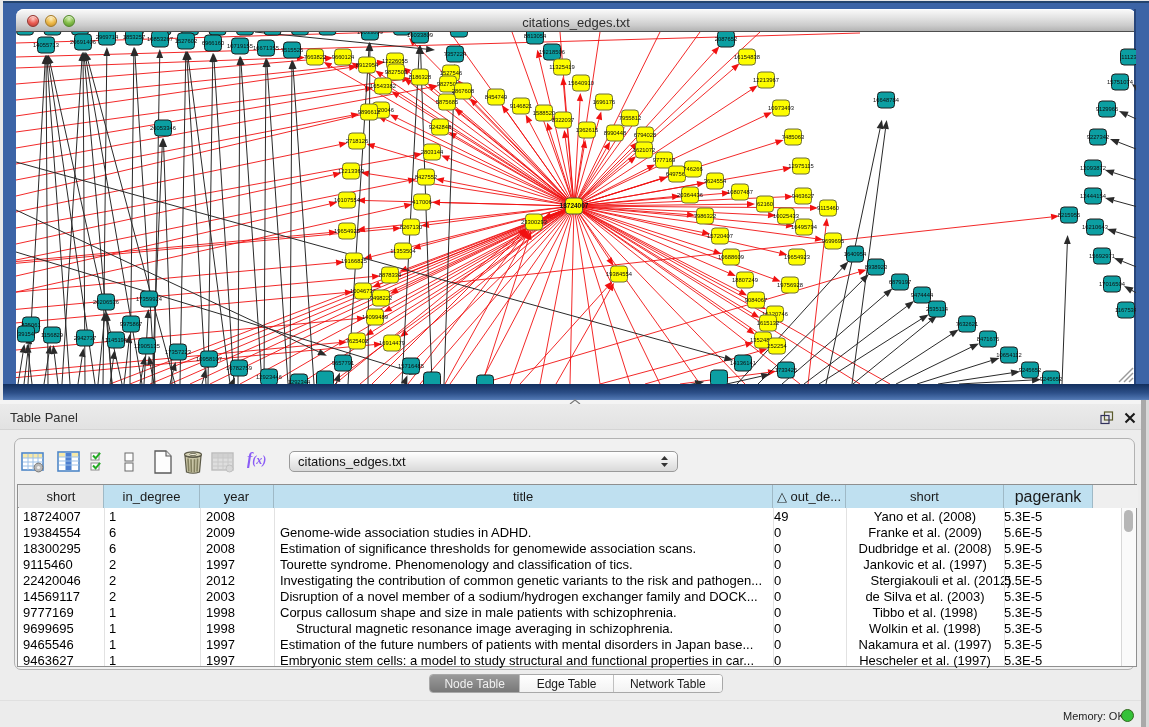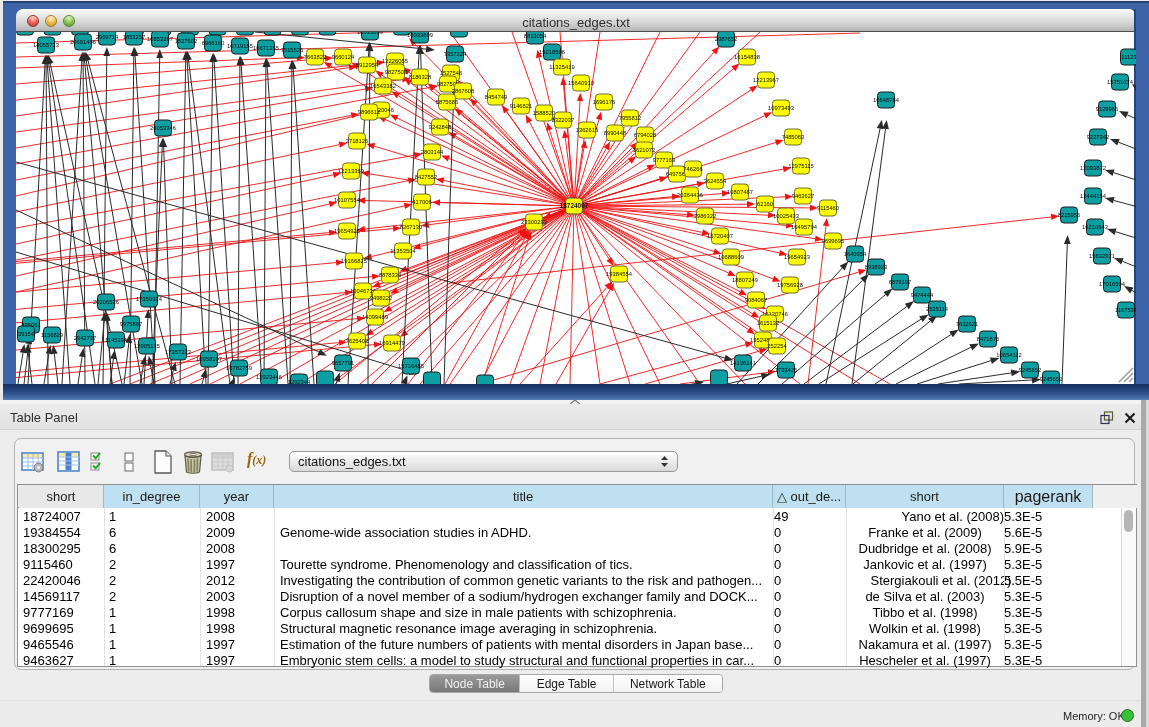--- a/index.html
+++ b/index.html
@@ -771,21 +771,21 @@
 <ellipse cx="12" cy="4.5" rx="3.4" ry="1.1" fill="#f2efdc" stroke="#5c5a48" stroke-width="0.8"></ellipse>
 <path d="M4 6 L5.5 22 Q12 24.5 18.5 22 L20 6 Q12 9 4 6 Z" fill="#c9c5a6" stroke="#5c5a48" stroke-width="1.2"></path>
 <path d="M7 8.5 L7.8 21.5 M10 9.3 L10.4 22.3 M13.5 9.3 L13.3 22.3 M16.6 8.6 L16 21.6" stroke="#83805f" stroke-width="1.6"></path>
       </svg></div>
 <div class="abs" style="left:211px;top:450px"><svg width="24" height="24" viewBox="0 0 24 24" opacity="0.55">
 <rect x="1" y="3" width="21" height="17" fill="#cfcfcf" stroke="#909090" stroke-width="1.4"></rect>
 <rect x="2" y="4" width="19" height="4" fill="#b8b8b8"></rect>
 <path d="M2 8h20M2 12h20M2 16h20M7 4v16M12 4v16M17 4v16" stroke="#a8a8a8" stroke-width="1"></path>
 <circle cx="18.5" cy="18.5" r="3.5" fill="#c2c2c2" stroke="#999"></circle>
       </svg></div>
-<div class="abs" style="left:247px;top:450px;font-family:'Liberation Serif',serif;font-style:italic;font-weight:bold;font-size:16px;color:#a16207">f<span style="font-size:12px">(x)</span></div>
+<div class="abs" style="left:247px;top:450px;font-family:'Liberation Serif',serif;font-style:italic;font-weight:bold;font-size:16px;color:#8b5cf6">f<span style="font-size:12px">(x)</span></div>
 
 <div class="abs" style="left:289px;top:451px;width:389px;height:21px;background:linear-gradient(#ffffff,#d9d9d9);border:1px solid #9a9a9a;border-radius:5px"></div>
 <div class="abs" style="left:298px;top:454px;font-size:13px;color:#111">citations_edges.txt</div>
 <svg class="abs" style="left:660px;top:455px" width="9" height="13" viewBox="0 0 9 13">
       <path d="M1 5 L4.5 1 L8 5 Z M1 8 L4.5 12 L8 8 Z" fill="#333"></path>
     </svg>
 
 <div class="abs" style="left:17px;top:484px;width:1120px;height:183px;background:#fff;border:1px solid #8f8f8f">
   <div style="position:absolute;left:0;top:0;width:1118px;height:23px;background:#f0f0f0;border-bottom:1px solid #9a9a9a">
         <div style="position:absolute;left:1px;top:0;width:85px;height:23px;background:#e8e8e8;border-right:1px solid #9fb9c6;box-sizing:border-box;text-align:center;line-height:23px;font-size:13px;color:#1a1a1a">short</div>
@@ -795,36 +795,37 @@
         <div style="position:absolute;left:755px;top:0;width:73px;height:23px;background:#bfe0f0;border-right:1px solid #9fb9c6;box-sizing:border-box;text-align:center;line-height:23px;font-size:13px;color:#1a1a1a">△ out_de...</div>
         <div style="position:absolute;left:828px;top:0;width:158px;height:23px;background:#bfe0f0;border-right:1px solid #9fb9c6;box-sizing:border-box;text-align:center;line-height:23px;font-size:13px;color:#1a1a1a">short</div>
         <div style="position:absolute;left:986px;top:0;width:89px;height:23px;background:#bfe0f0;border-right:1px solid #9fb9c6;box-sizing:border-box;text-align:center;line-height:23px;font-size:16px;color:#1a1a1a">pagerank</div>
         <div style="position:absolute;left:1075px;top:0;width:45px;height:23px;background:#efefef"></div>
       </div>
   <div style="position:absolute;left:0;top:24px;width:1103px;height:16px;font-size:13px;color:#000;white-space:nowrap">
         <span style="position:absolute;left:5px">18724007</span>
         <span style="position:absolute;left:91px">1</span>
         <span style="position:absolute;left:188px">2008</span>
         <span style="position:absolute;left:756px">49</span>
-        <span style="position:absolute;left:828px;width:158px;text-align:right">Yano et al. (2008)</span>
+        <span style="position:absolute;left:828px;width:158px;text-align:center">Yano et al. (2008)</span>
         <span style="position:absolute;left:986px">5.3E-5</span>
       </div>
       <div style="position:absolute;left:0;top:40px;width:1103px;height:16px;font-size:13px;color:#000;white-space:nowrap">
         <span style="position:absolute;left:5px">19384554</span>
         <span style="position:absolute;left:91px">6</span>
         <span style="position:absolute;left:188px">2009</span>
         <span style="position:absolute;left:262px">Genome-wide association studies in ADHD.</span>
         <span style="position:absolute;left:756px">0</span>
         <span style="position:absolute;left:828px;width:158px;text-align:center">Franke et al. (2009)</span>
         <span style="position:absolute;left:986px">5.6E-5</span>
       </div>
       <div style="position:absolute;left:0;top:56px;width:1103px;height:16px;font-size:13px;color:#000;white-space:nowrap">
         <span style="position:absolute;left:5px">18300295</span>
         <span style="position:absolute;left:91px">6</span>
         <span style="position:absolute;left:188px">2008</span>
+        <span style="position:absolute;left:262px">Estimation of significance thresholds for genomewide association scans.</span>
         <span style="position:absolute;left:756px">0</span>
         <span style="position:absolute;left:828px;width:158px;text-align:center">Dudbridge et al. (2008)</span>
         <span style="position:absolute;left:986px">5.9E-5</span>
       </div>
       <div style="position:absolute;left:0;top:72px;width:1103px;height:16px;font-size:13px;color:#000;white-space:nowrap">
         <span style="position:absolute;left:5px">9115460</span>
         <span style="position:absolute;left:91px">2</span>
         <span style="position:absolute;left:188px">1997</span>
         <span style="position:absolute;left:262px">Tourette syndrome. Phenomenology and classification of tics.</span>
         <span style="position:absolute;left:756px">0</span>
@@ -855,21 +856,21 @@
         <span style="position:absolute;left:188px">1998</span>
         <span style="position:absolute;left:262px">Corpus callosum shape and size in male patients with schizophrenia.</span>
         <span style="position:absolute;left:756px">0</span>
         <span style="position:absolute;left:828px;width:158px;text-align:center">Tibbo et al. (1998)</span>
         <span style="position:absolute;left:986px">5.3E-5</span>
       </div>
       <div style="position:absolute;left:0;top:136px;width:1103px;height:16px;font-size:13px;color:#000;white-space:nowrap">
         <span style="position:absolute;left:5px">9699695</span>
         <span style="position:absolute;left:91px">1</span>
         <span style="position:absolute;left:188px">1998</span>
-        <span style="position:absolute;left:262px">Structural magnetic resonance image averaging in schizophrenia.</span>
+        <span style="position:absolute;left:278px">Structural magnetic resonance image averaging in schizophrenia.</span>
         <span style="position:absolute;left:756px">0</span>
         <span style="position:absolute;left:828px;width:158px;text-align:center">Wolkin et al. (1998)</span>
         <span style="position:absolute;left:986px">5.3E-5</span>
       </div>
       <div style="position:absolute;left:0;top:152px;width:1103px;height:16px;font-size:13px;color:#000;white-space:nowrap">
         <span style="position:absolute;left:5px">9465546</span>
         <span style="position:absolute;left:91px">1</span>
         <span style="position:absolute;left:188px">1997</span>
         <span style="position:absolute;left:262px">Estimation of the future numbers of patients with mental disorders in Japan base...</span>
         <span style="position:absolute;left:756px">0</span>

